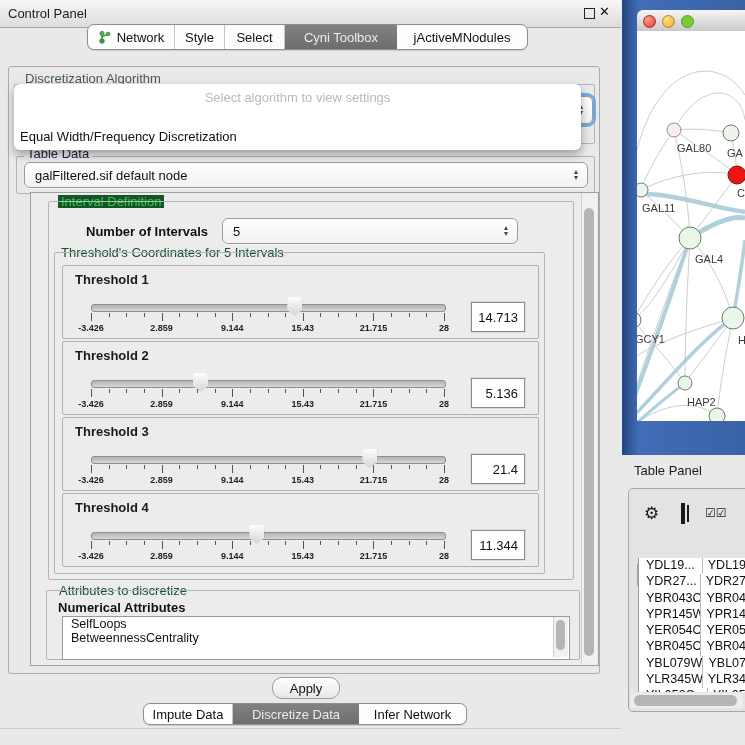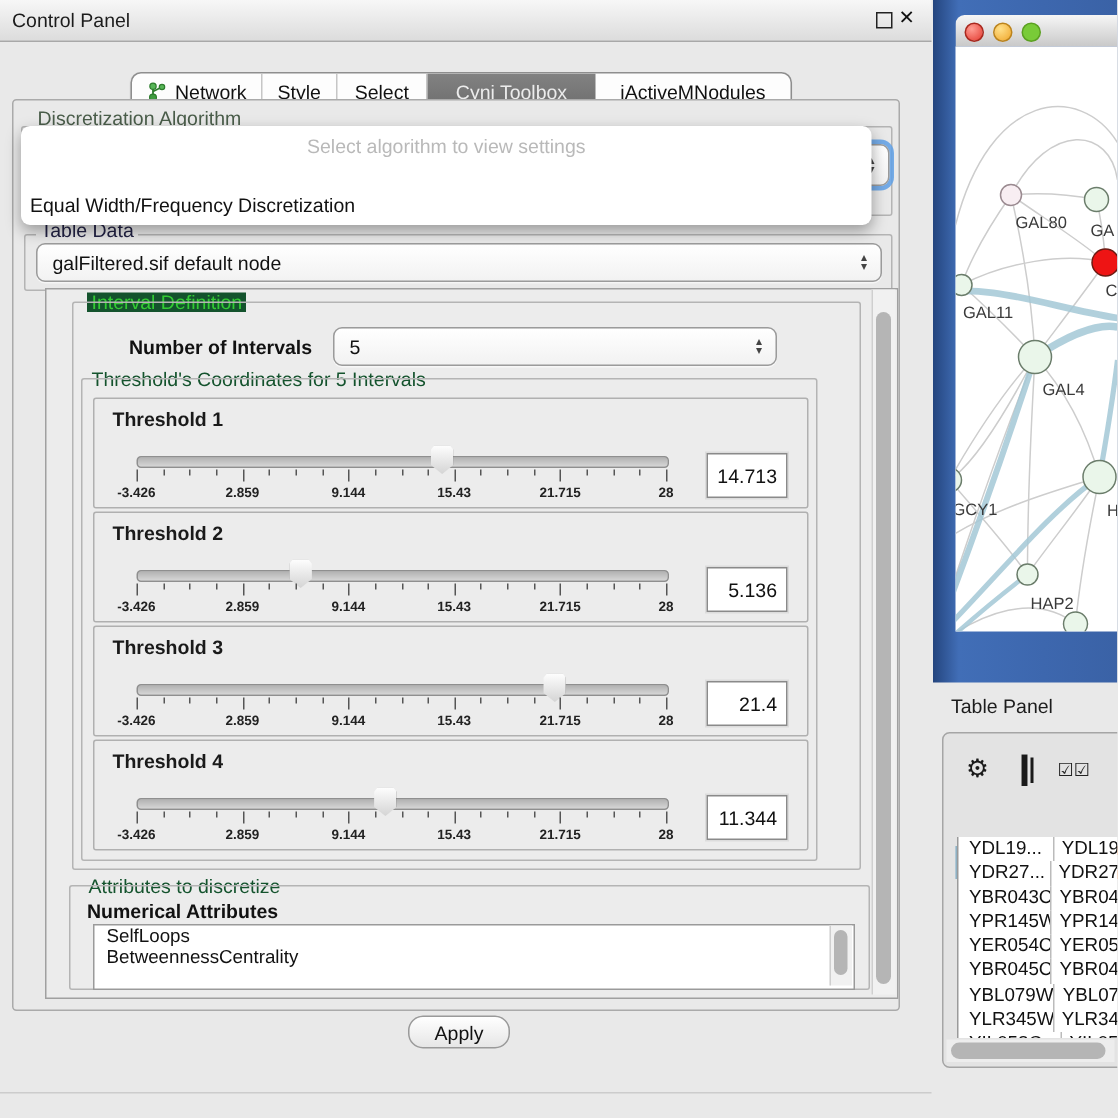--- a/index.html
+++ b/index.html
@@ -100,21 +100,21 @@
 <div id="app">
 
   
   <div class="abs titlebar">
     <span class="tb-text">Control Panel</span>
     <span class="float-box"></span>
     <span class="close-x">✕</span>
   </div>
 
   
-  <div class="seg" style="left:87px;top:48px;">
+  <div class="seg" style="left:87px;top:24px;">
     <div class="sg" style="width:87px;">
       <svg class="neticon" viewBox="0 0 14 14">
         <line x1="4" y1="3.5" x2="4" y2="11" stroke="#2e7d2e" stroke-width="1.2"></line>
         <line x1="4" y1="7" x2="10" y2="4" stroke="#2e7d2e" stroke-width="1.2"></line>
         <circle cx="4" cy="3.5" r="2.1" fill="#57b557" stroke="#2e7d2e" stroke-width="0.8"></circle>
         <circle cx="10" cy="4" r="1.8" fill="#57b557" stroke="#2e7d2e" stroke-width="0.8"></circle>
         <circle cx="4" cy="11" r="2.3" fill="#3f9b3f" stroke="#2e7d2e" stroke-width="0.8"></circle>
       </svg>
       <span>Network</span>
     </div>
@@ -325,20 +325,31 @@
       <div class="li">SelfLoops</div>
       <div class="li">BetweennessCentrality</div>
     </div>
   <div class="sb-track" style="left:553px;top:617px;width:14px;height:40px;">
     <div class="sb-thumb" style="left:2px;top:3px;width:9px;height:30px;"></div>
   </div>
 
   <div class="btn" style="left:272px;top:677px;width:66px;height:20px;">Apply</div>
 
   
+  <div class="seg" style="left:143px;top:703px;height:20px;">
+    <div class="sg" style="width:89px;">
+        <span>Impute Data</span>
+      </div>
+    <div class="sg sel" style="width:126px;">
+        <span>Discretize Data</span>
+      </div>
+    <div class="sg" style="width:107px;">
+        <span>Infer Network</span>
+      </div>
+  </div>
   <div class="abs" style="left:0;top:728px;width:621px;height:1px;background:#cccccc;"></div>
 
   
   <div class="abs bluewin"></div>
   <div class="macbar">
     <span class="light" style="left:6px;background:radial-gradient(circle at 35% 30%,#ff9d93,#e33a30);border:1px solid #a8281e;"></span>
     <span class="light" style="left:25px;background:radial-gradient(circle at 35% 30%,#ffe08a,#f0a62b);border:1px solid #bb831c;"></span>
     <span class="light" style="left:44px;background:radial-gradient(circle at 35% 30%,#c2ee92,#6ec42b;);border:1px solid #5ba021;background-color:#79cb38;"></span>
   </div>
   <div class="abs canvas">

